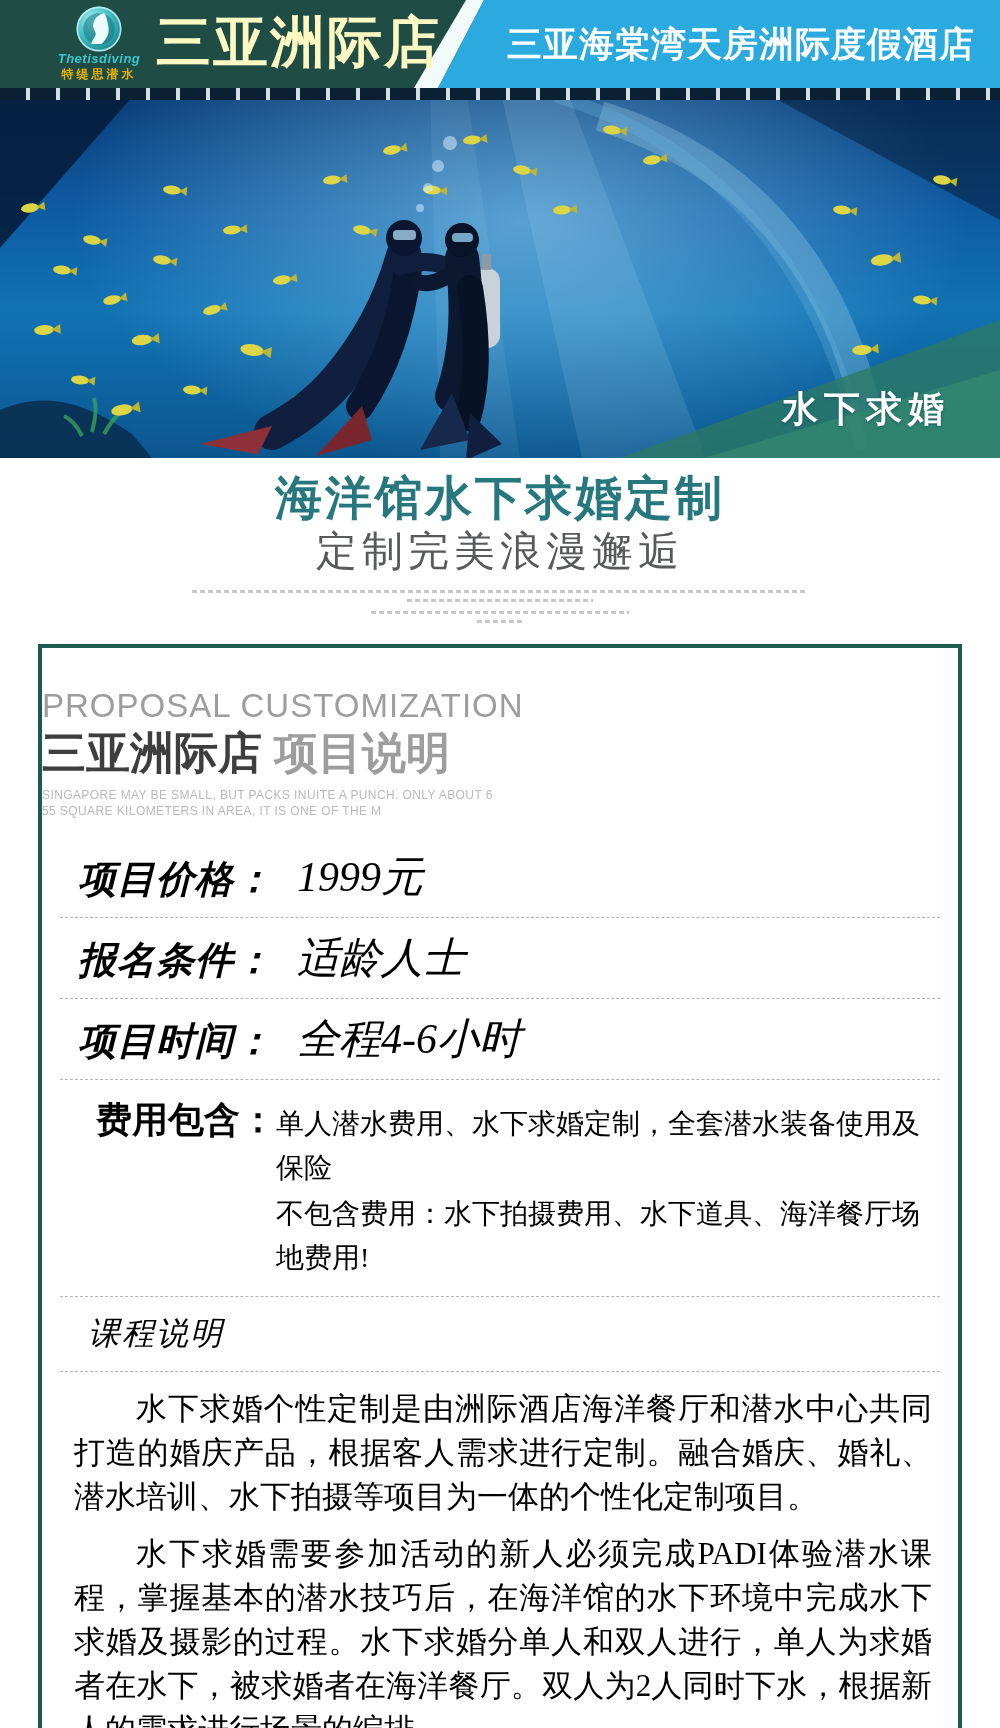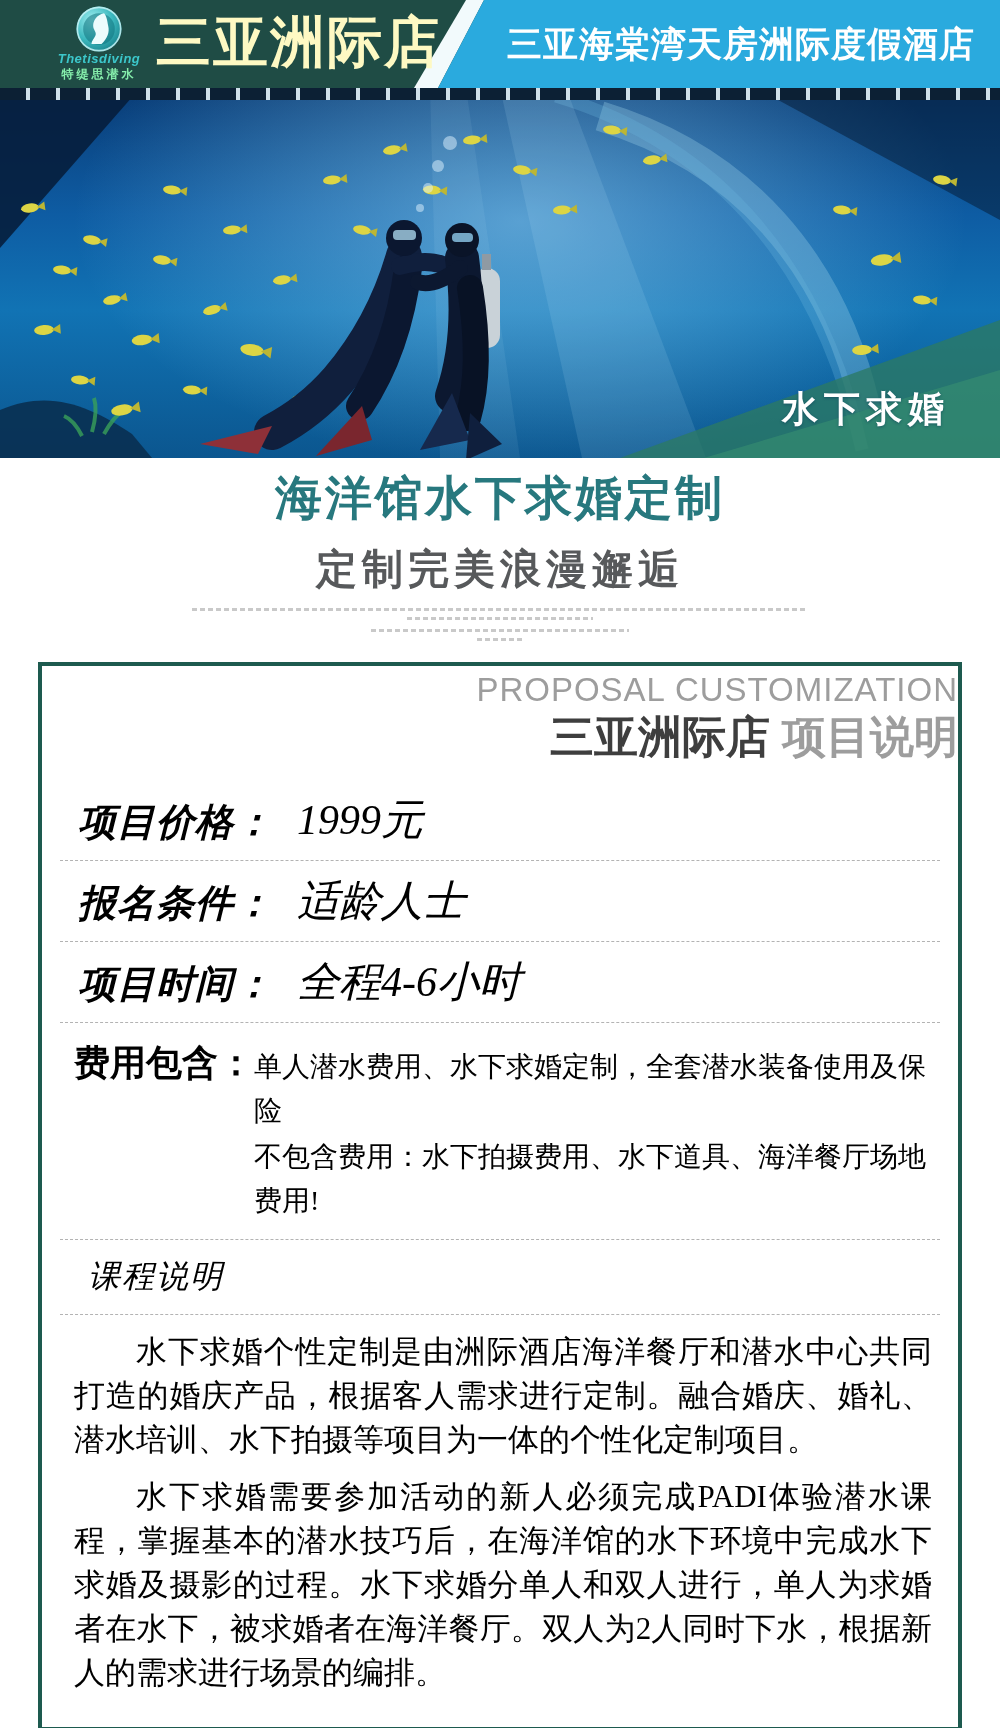--- a/index.html
+++ b/index.html
@@ -11,64 +11,64 @@
 
   
   .header { position:relative; height:88px; background:#1f4c45; overflow:hidden; }
   .banner-white { position:absolute; inset:0; background:#f2fafc;
     clip-path:polygon(46.6% 0,48.4% 0,43.8% 100%,41.4% 100%); }
   .banner-blue { position:absolute; inset:0; background:#2aaade;
     clip-path:polygon(48.4% 0,100% 0,100% 100%,43.8% 100%); }
   .logo { position:absolute; left:36px; top:3px; width:126px; text-align:center; line-height:1; }
   .logo svg { width:50px; height:50px; display:block; margin:1px auto 0; }
   .logo-brand { color:#3cc7cb; font-size:13px; font-weight:bold; font-style:italic; letter-spacing:.5px; margin-top:-2px; }
-  .logo-cn { color:#86efac; font-size:12px; font-weight:bold; letter-spacing:3px; margin-top:3px;
+  .logo-cn { color:#eab308; font-size:12px; font-weight:bold; letter-spacing:3px; margin-top:3px;
     font-family:"Liberation Serif","DejaVu Serif",serif; }
   .store-name { position:absolute; left:156px; top:50%; transform:translateY(-52%);
     color:#fef9c3; font-size:55px; font-weight:bold; letter-spacing:2px; white-space:nowrap; }
   .hotel-name { position:absolute; left:49%; right:8px; top:50%; transform:translateY(-50%);
     text-align:center; color:#fff; font-size:35px; font-weight:bold; letter-spacing:1px; white-space:nowrap; }
 
   
   .hero { position:relative; height:370px; overflow:hidden;
     background:
       radial-gradient(ellipse 620px 340px at 52% 36%, rgba(150,215,248,.55), rgba(150,215,248,0) 72%),
       linear-gradient(180deg,#0a3d77 0%, #0e5ca3 34%, #1173b4 60%, #0b568f 100%); }
   .hero-ceiling { position:absolute; top:0; left:0; right:0; height:12px;
     background:repeating-linear-gradient(90deg,#0c2034 0 26px,#cfe0ea 26px 30px); }
   .hero svg { position:absolute; inset:0; width:100%; height:100%; }
   .hero-caption { position:absolute; right:50px; bottom:24px; color:#fff;
     font-size:36px; font-weight:bold; letter-spacing:6px; text-shadow:0 1px 3px rgba(6,40,80,.45); }
 
   
   .intro { text-align:center; padding-top:13px; }
   .intro-title { color:#27787e; font-size:47px; font-weight:bold; letter-spacing:3px; line-height:1.15; }
-  .intro-subtitle { color:#57595b; font-size:41px; font-weight:bold; letter-spacing:5px; margin-top:22px; line-height:1.1; }
+  .intro-subtitle { color:#57595b; font-size:41px; font-weight:normal; letter-spacing:5px; margin-top:4px; line-height:1.1; }
   .fineprint { margin-top:16px; }
   .fineprint .fp { height:3px; margin:6px auto 0;
     background:repeating-linear-gradient(90deg,#c9c9c9 0 5px,transparent 5px 8px); }
   .fp1 { width:616px; } .fp2 { width:186px; } .fp3 { width:258px; margin-top:9px !important; } .fp4 { width:46px; }
 
   
   .panel { margin:21px 38px 0; background:#fff;
     border:4px solid #1d5a4f; border-bottom-width:9px; }
-  .panel-head { text-align:right; padding-top:6px; }
+  .panel-head { text-align:left; padding-top:6px;margin-top:34px; }
   .eyebrow { color:#9d9d9d; font-size:33px; letter-spacing:1px; line-height:1.1; }
   .panel-title { font-size:44px; font-weight:bold; color:#3e3e3e; margin-top:5px; line-height:1.1; }
   .panel-title-secondary { color:#9d9d9d; margin-left:12px; }
   .fineprint-en { color:#b9b9b9; font-size:12px; line-height:16px; margin-top:9px; letter-spacing:.4px; }
 
   .serif { font-family:"Liberation Serif","DejaVu Serif",serif; }
   .rows { margin-top:18px; color:#000; }
   .info-row { display:flex; align-items:flex-end; padding:12px 20px 12px 36px;font-style:italic; }
   .info-label { font-size:38px; font-weight:bold; letter-spacing:1px; white-space:nowrap; }
   .info-value { font-size:42px; margin-left:24px; white-space:nowrap; }
   .sep { border-top:1px dashed #b3b3b3; margin:0 18px; height:0; }
 
-  .fee-row { display:flex; align-items:flex-start; padding:14px 20px 16px 32px; }
+  .fee-row { display:flex; align-items:flex-start; padding:14px 20px 16px 54px; }
   .fee-label { flex:0 0 172px; font-size:36px; font-weight:bold; white-space:nowrap; padding-top:2px; }
   .fee-lines { font-size:28px; line-height:44px; padding-top:8px; }
   .fee-line2 { margin-top:2px; }
 
   .course-row { padding:15px 20px 15px 46px; font-size:32px; color:#000; letter-spacing:2px;font-style:italic; }
 
   .paragraphs { padding:2px 26px 32px 32px; font-size:31px; line-height:44px;
     text-align:justify; color:#000; }
   .paragraphs p { margin:13px 0 0; text-indent:2em; }
 </style>
@@ -199,20 +199,24 @@
     <div class="fp fp4"></div>
   </div>
 </div>
 
 <div class="panel">
   <div class="panel-head">
     <div class="eyebrow">PROPOSAL CUSTOMIZATION</div>
     <div class="panel-title">
       <span>三亚洲际店</span><span class="panel-title-secondary">项目说明</span>
     </div>
+    <div class="fineprint-en">
+      <div>SINGAPORE MAY BE SMALL, BUT PACKS INUITE A PUNCH. ONLY ABOUT 6</div>
+      <div>55 SQUARE KILOMETERS IN AREA, IT IS ONE OF THE M</div>
+    </div>
   </div>
 
   <div class="rows serif">
     <div class="info-row">
       <span class="info-label">项目价格：</span>
       <span class="info-value">1999元</span>
     </div>
     <div class="sep"></div>
 
     <div class="info-row">

